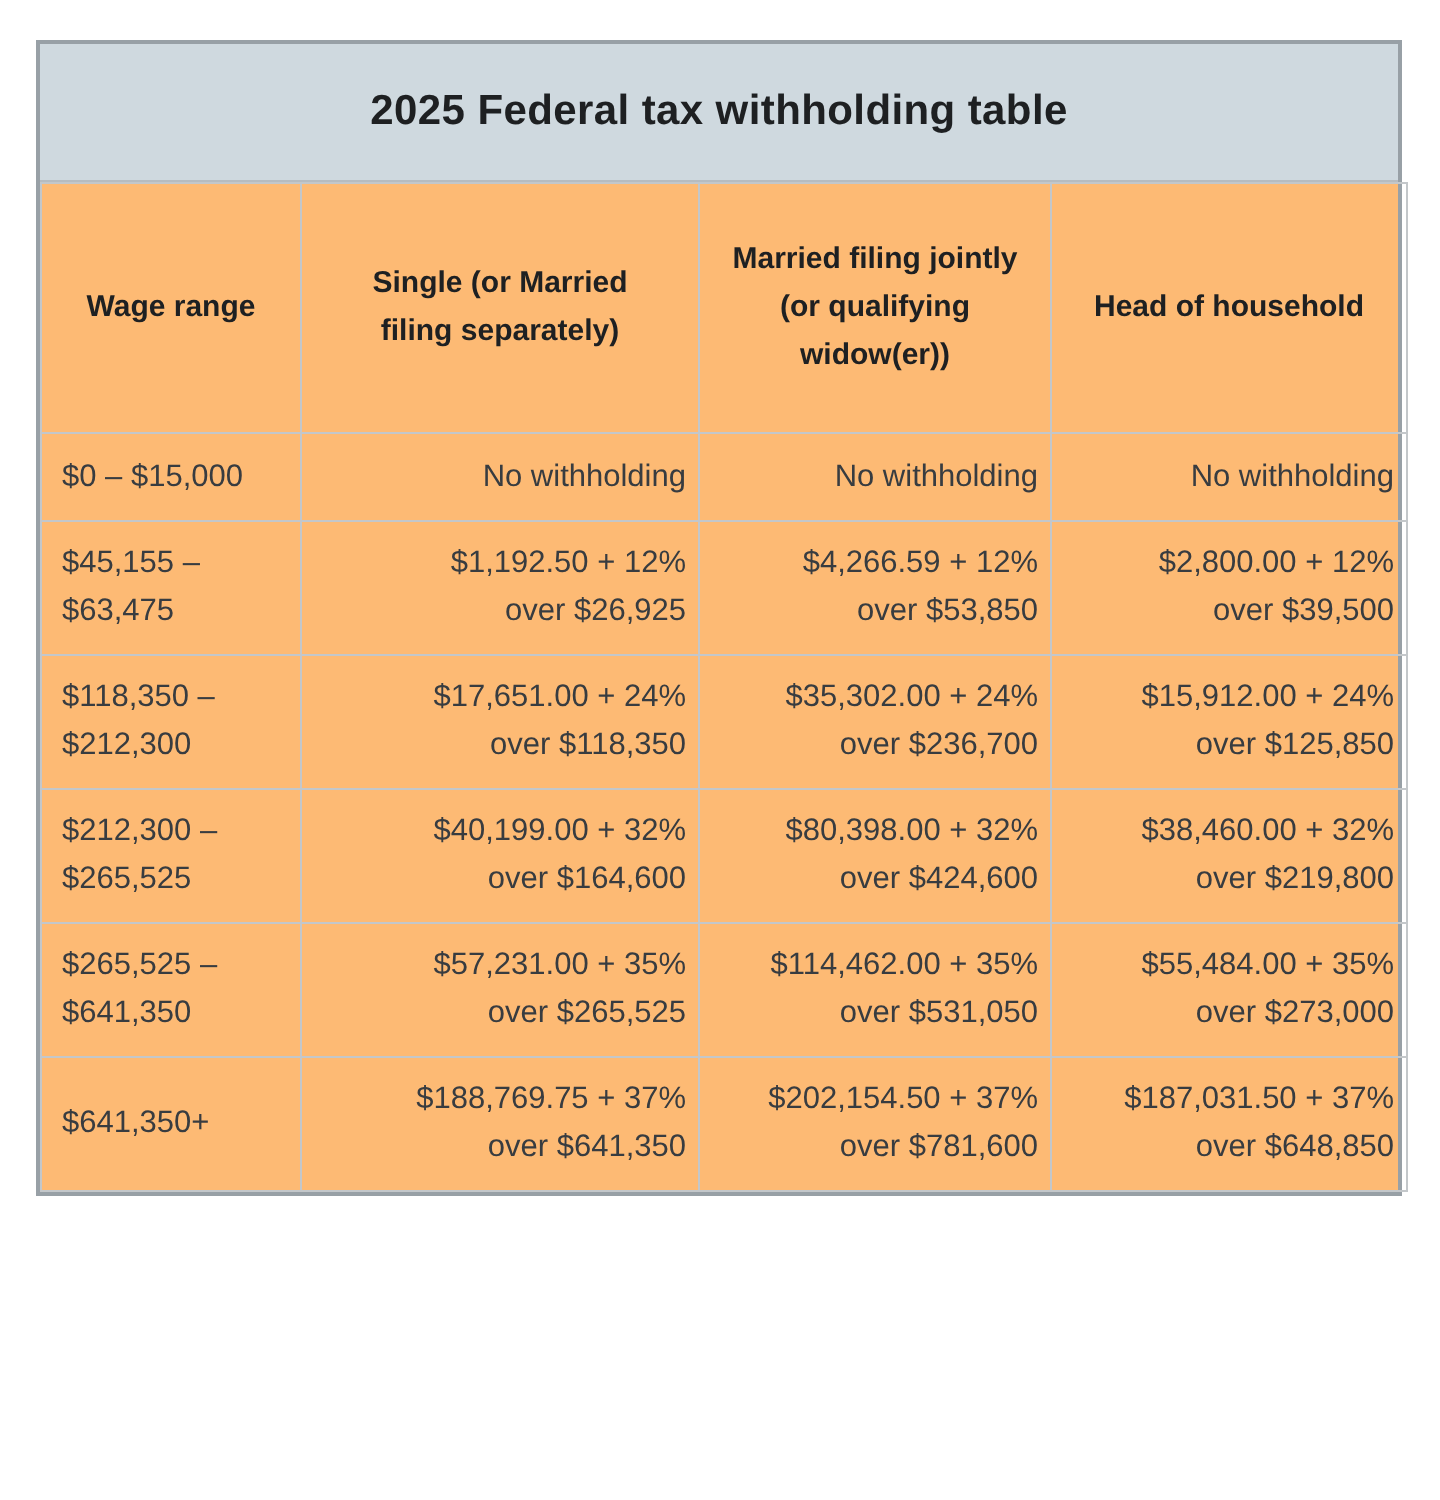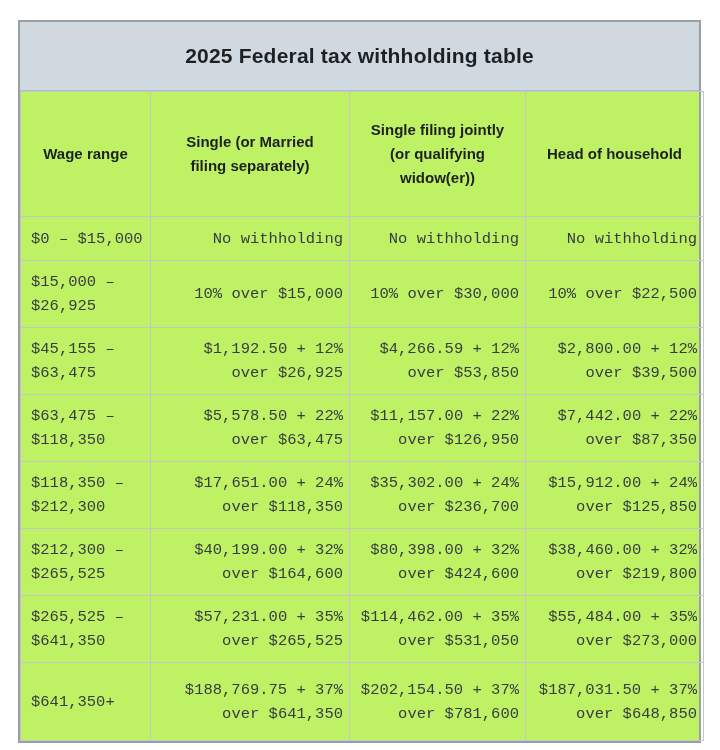--- a/index.html
+++ b/index.html
@@ -15,21 +15,21 @@
     background: #ffffff;
     overflow: hidden;
   }
   .card {
     position: absolute;
     left: 18px;
     top: 20px;
     width: 683px;
     border: 2px solid #98a0a6;
     box-sizing: border-box;
-    background: #bef264;
+    background: #fdba74;
   }
   .title-band {
     height: 68px;
     background: #cfd9df;
     border-bottom: 1px solid #b6bcc0;
     display: flex;
     align-items: center;
     justify-content: center;
     font-size: 21px;
     font-weight: bold;
@@ -65,21 +65,21 @@
     color: #383c40;
     text-align: right;
     line-height: 24px;
     padding: 0 6px;
   }
   .wh-table td.wage {
     text-align: left;
     padding-left: 10px;
     padding-right: 4px;
   }
-  .wh-table tbody tr          { height: 67px; font-family: Liberation Mono, monospace; }
+  .wh-table tbody tr          { height: 67px; }
   .wh-table tbody tr:nth-child(1) { height: 44px; }
   .wh-table tbody tr:nth-child(8) { height: 78px; }
 </style>
 </head>
 <body>
 
 <div class="page">
   <div class="card">
 
     <div class="title-band">2025 Federal tax withholding table</div>
@@ -89,59 +89,42 @@
         <col class="c1">
           <col class="c2">
           <col class="c3">
           <col class="c4">
       </colgroup>
       <thead>
         <tr>
           <th>Wage range</th>
           <th>Single (or Married
 filing separately)</th>
-          <th>Single filing jointly
+          <th>Married filing jointly
 (or qualifying
 widow(er))</th>
           <th>Head of household</th>
         </tr>
       </thead>
       <tbody>
         <tr>
           <td class="wage">$0 – $15,000</td>
           <td>No withholding</td>
           <td>No withholding</td>
           <td>No withholding</td>
         </tr>
         <tr>
-          <td class="wage">$15,000 –
-$26,925</td>
-          <td>10% over $15,000</td>
-          <td>10% over $30,000</td>
-          <td>10% over $22,500</td>
-        </tr>
-        <tr>
           <td class="wage">$45,155 –
 $63,475</td>
           <td>$1,192.50 + 12%
 over $26,925</td>
           <td>$4,266.59 + 12%
 over $53,850</td>
           <td>$2,800.00 + 12%
 over $39,500</td>
-        </tr>
-        <tr>
-          <td class="wage">$63,475 –
-$118,350</td>
-          <td>$5,578.50 + 22%
-over $63,475</td>
-          <td>$11,157.00 + 22%
-over $126,950</td>
-          <td>$7,442.00 + 22%
-over $87,350</td>
         </tr>
         <tr>
           <td class="wage">$118,350 –
 $212,300</td>
           <td>$17,651.00 + 24%
 over $118,350</td>
           <td>$35,302.00 + 24%
 over $236,700</td>
           <td>$15,912.00 + 24%
 over $125,850</td>

